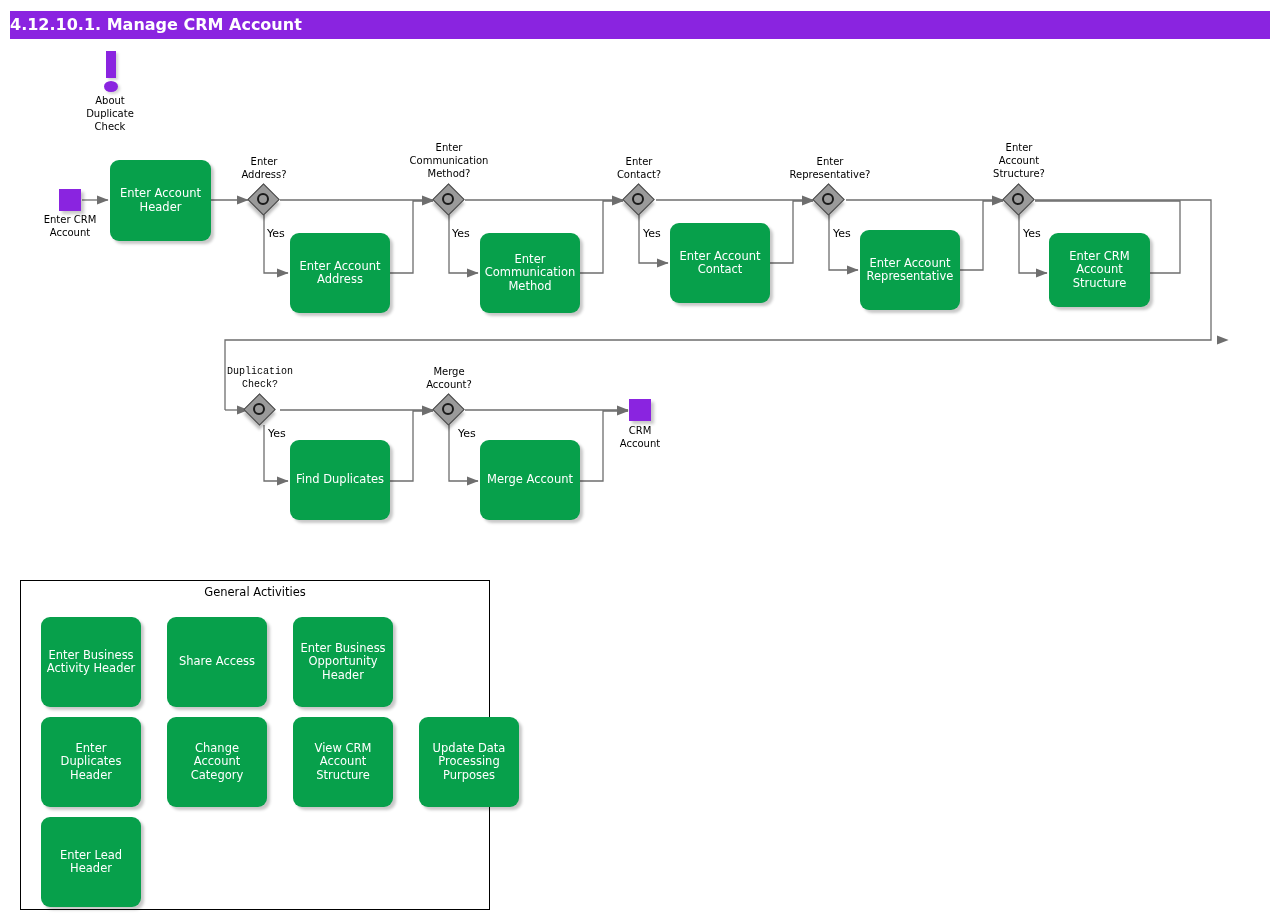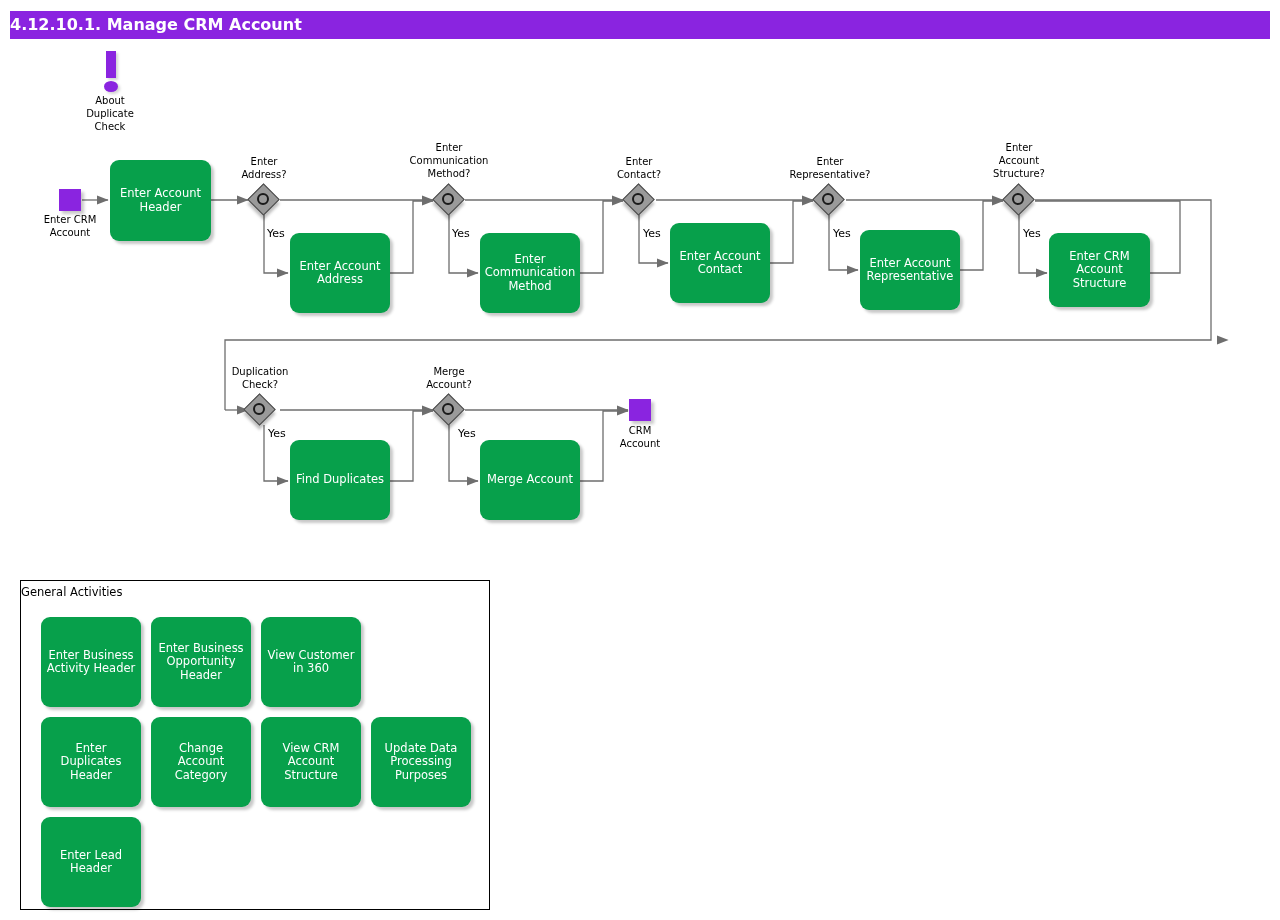--- a/index.html
+++ b/index.html
@@ -149,33 +149,34 @@
     width: 470px;
     height: 330px;
     border: 1.6px solid #000000;
     box-sizing: border-box;
     background: #ffffff;
   }
   .group-title {
     position: absolute;
     left: 0; right: 0;
     top: 4px;
+    text-align: center;
     font-size: 11.5px;
     color: #000000;
     font-family: "DejaVu Sans", sans-serif;
   }
   .group-grid {
     position: absolute;
     left: 20px;
     top: 36px;
     width: 440px;
   }
   .grid-row {
     display: flex;
-    gap: 10px;
+    gap: 26px;
     margin-bottom: 10px;
   }
   .grid-row .task {
     position: relative;
     left: auto; top: auto;
     width: 100px;
     height: 90px;
     flex: 0 0 100px;
   }
 </style>
@@ -311,21 +312,21 @@
   </div>
   <div class="lbl" style="left:969px; top:141px; width:100px;">Enter
 Account
 Structure?</div>
   <div class="yes" style="left:1023px; top:227px;">Yes</div>
 
   <div class="gateway" style="left:245px; top:395px;">
     <div class="dia"></div>
     <div class="ring"></div>
   </div>
-  <div class="lbl" style="left:210px; top:365px; width:100px;">Duplication
+  <div class="lbl" style="left:210px; top:365px; width:100px;font-family:Liberation Mono, monospace;">Duplication
 Check?</div>
   <div class="yes" style="left:268px; top:427px;">Yes</div>
 
   <div class="gateway" style="left:434px; top:395px;">
     <div class="dia"></div>
     <div class="ring"></div>
   </div>
   <div class="lbl" style="left:399px; top:365px; width:100px;">Merge
 Account?</div>
   <div class="yes" style="left:458px; top:427px;">Yes</div>
@@ -338,25 +339,24 @@
   <div class="lbl" style="left:590px; top:424px; width:100px;">CRM
 Account</div>
 
   <div class="group-box">
     <div class="group-title">General Activities</div>
     <div class="group-grid">
 
       <div class="grid-row">
         <div class="task">Enter Business
 Activity Header</div>
+        <div class="task">Share Access</div>
         <div class="task">Enter Business
 Opportunity
 Header</div>
-        <div class="task">View Customer
-in 360</div>
       </div>
 
       <div class="grid-row">
         <div class="task">Enter Duplicates
 Header</div>
         <div class="task">Change Account
 Category</div>
         <div class="task">View CRM
 Account
 Structure</div>

